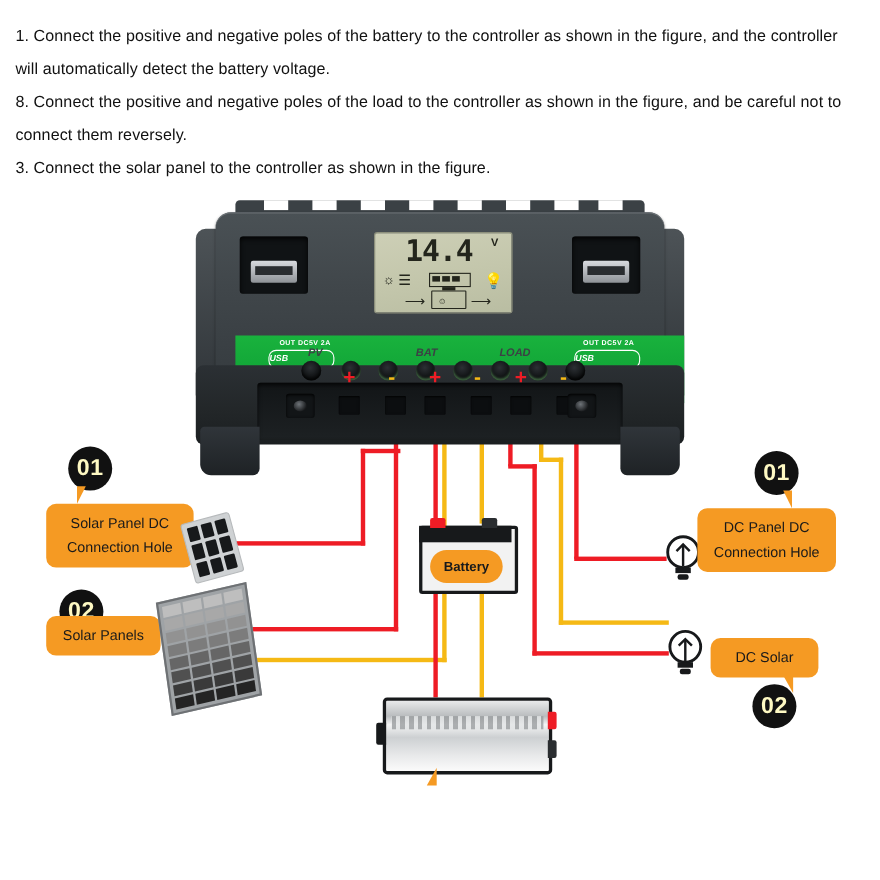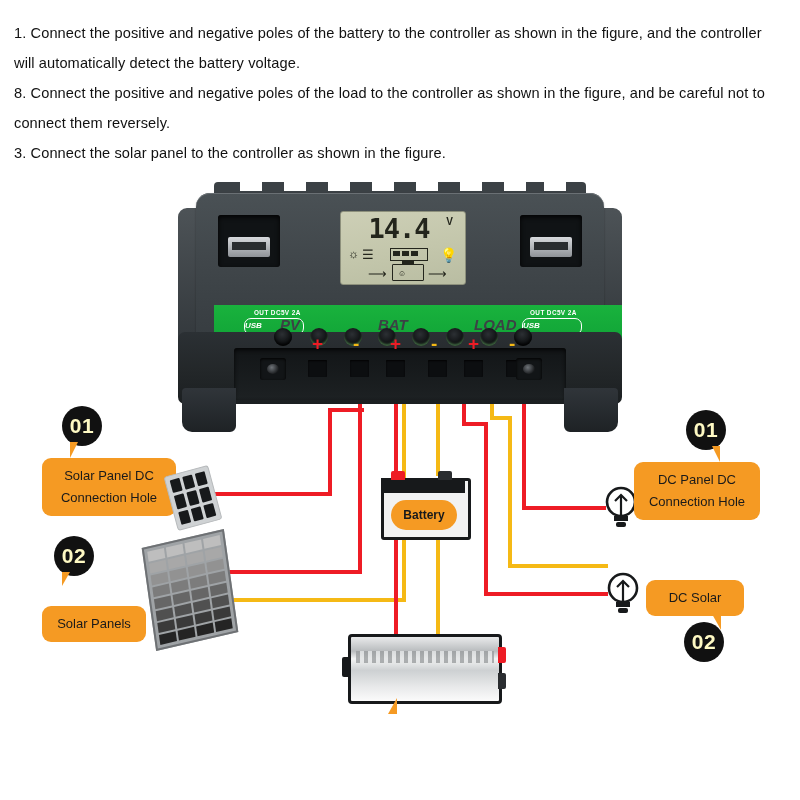--- a/index.html
+++ b/index.html
@@ -85,21 +85,21 @@
   .btn{position:absolute;top:30px;width:26px;height:21px;border-radius:12px;
     background:linear-gradient(180deg,#4b5156,#24292c);box-shadow:0 1px 1px rgba(0,0,0,.5);}
   .btn-tag{position:absolute;top:54px;width:22px;height:8px;background:#fff;border-radius:1px;}
 
   
   .screwrow{position:absolute;left:96px;top:146px;width:250px;height:20px;}
   .screw{position:absolute;top:0;width:18px;height:18px;border-radius:50%;
     background:radial-gradient(circle at 45% 35%,#2c3034,#0a0c0d 70%);
     box-shadow:inset 0 -2px 2px rgba(120,200,120,.45);}
   .screw.plain{box-shadow:inset 0 -2px 3px rgba(0,0,0,.7);}
-  .term-ghost{position:absolute;top:-12px;font-size:15px;font-weight:bold;color:#3c4145;font-style:italic;}
+  .term-ghost{position:absolute;top:-12px;font-size:10px;font-weight:bold;color:#3c4145;font-style:italic;}
 
   
   .pol{position:absolute;font-size:19px;font-weight:bold;line-height:1;}
   .pol.p{color:#ee1c25;}
   .pol.m{color:#f5b915;}
   .sock{position:absolute;width:19px;height:17px;background:#0c0e10;border-radius:1px;
     box-shadow:inset 0 1px 2px rgba(0,0,0,.9);}
   .djack{position:absolute;width:26px;height:22px;background:#121517;border-radius:3px;
     box-shadow:inset 0 1px 3px #000;}
   .djack:after{content:"";position:absolute;left:7px;top:6px;width:12px;height:10px;border-radius:50%;
@@ -247,21 +247,21 @@
         <div class="btn" style="left:256px;"></div>
         <div class="btn-tag" style="left:258px;"></div>
       </div>
     </div>
 
     <div class="ctrl-base"></div>
 
     <div class="screwrow">
       <span class="term-ghost" style="left:6px;">PV</span>
       <span class="term-ghost" style="left:104px;">BAT</span>
-      <span class="term-ghost" style="left:200px;">LOAD</span>
+      <span class="term-ghost" style="left:180px;">LOAD</span>
       <div class="screw plain" style="left:0;"></div>
       <div class="screw" style="left:36px;"></div>
       <div class="screw" style="left:70px;"></div>
       <div class="screw" style="left:104px;"></div>
       <div class="screw" style="left:138px;"></div>
       <div class="screw" style="left:172px;"></div>
       <div class="screw" style="left:206px;"></div>
       <div class="screw plain" style="left:240px;"></div>
     </div>
 
@@ -303,21 +303,21 @@
       <i></i>
       <i></i>
       <i></i>
       <i></i>
       <i></i>
       <i></i>
   </div>
 
   <div class="badge" style="left:54px;top:366px;">02</div>
   <div class="tail" style="left:62px;top:402px;border-left:8px solid #f59a23;border-bottom:14px solid transparent;"></div>
-  <div class="cbox" style="left:42px;top:436px;width:104px;">
+  <div class="cbox" style="left:42px;top:390px;width:104px;">
     <div>Solar Panels</div>
   </div>
 
   <div class="panel-lg" style="left:148px;top:368px;">
       <i style="background: rgb(190, 190, 190);"></i>
       <i style="background: rgb(190, 190, 190);"></i>
       <i style="background: rgb(190, 190, 190);"></i>
       <i style="background: rgb(190, 190, 190);"></i>
       <i style="background: rgb(168, 168, 168);"></i>
       <i style="background: rgb(168, 168, 168);"></i>

